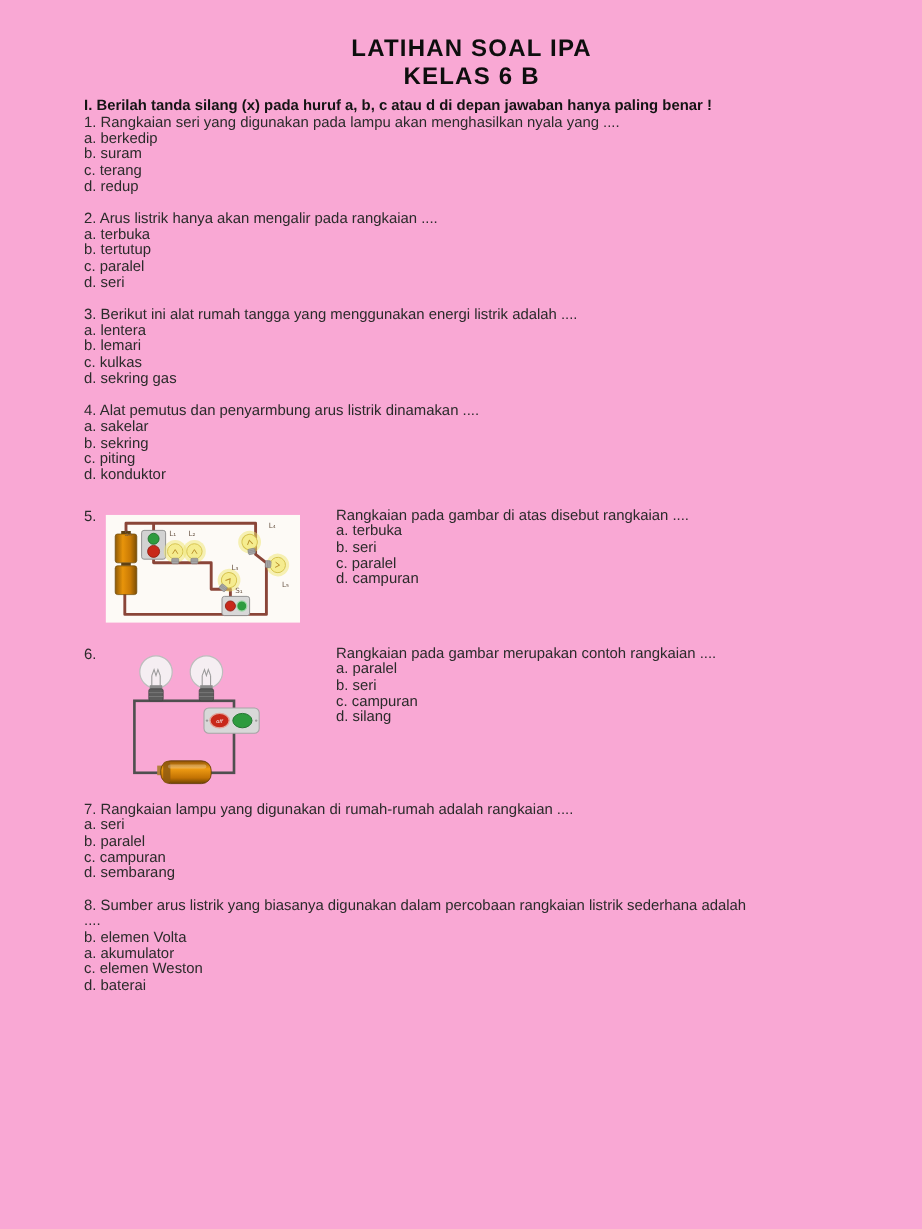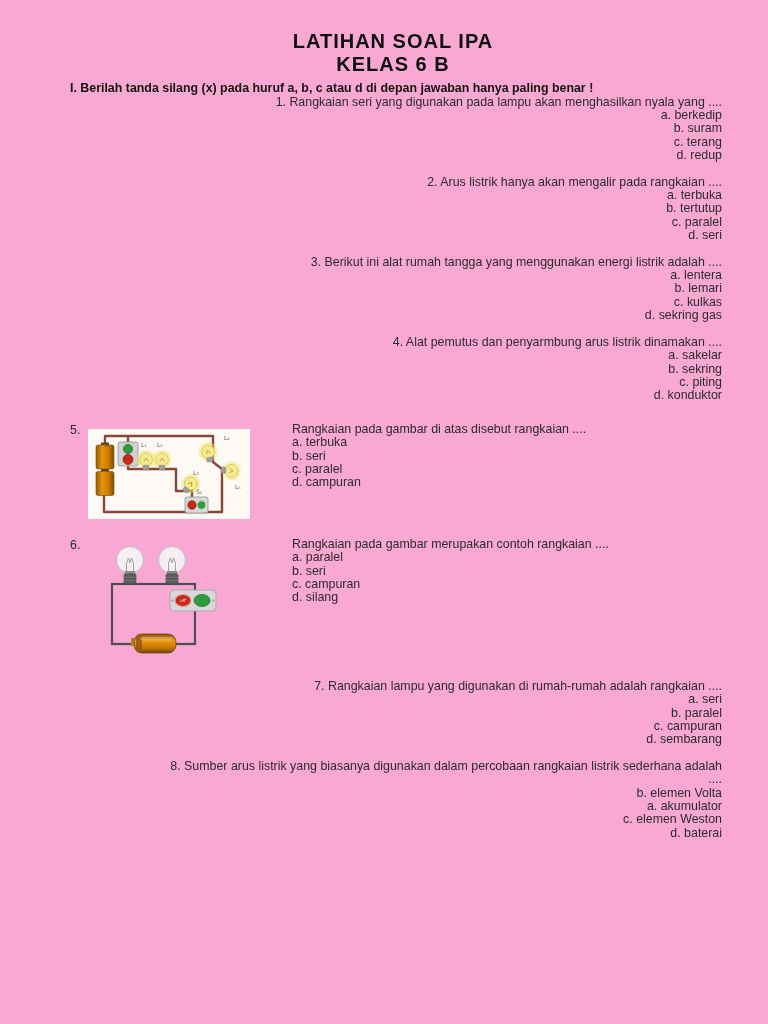--- a/index.html
+++ b/index.html
@@ -9,31 +9,31 @@
     margin:0 auto;
     background:#f9a8d4;
     font-family:"Liberation Sans", sans-serif;
     color:#2b2b2b;
     overflow:hidden;
   }
   .content { position:absolute; left:70px; top:30px; width:652px; }
   .title { text-align:center; font-weight:bold; color:#0e0e0e;
            font-size:20px; line-height:23px; letter-spacing:1px; margin:0 0 0 -6px; }
   .instruction { font-weight:bold; font-size:12.4px; line-height:13.6px; margin-top:6px; color:#141414; }
-  .question { margin-top:13px;text-align:right; }
+  .question { margin-top:13px; }
   .question.first { margin-top:0; }
   .q-text, .q-option, .q-cont { font-size:12.4px; line-height:13.4px; }
   .q-row { position:relative; margin-top:20px; }
   .q-row .q-num { position:absolute; left:0; top:0; font-size:12.4px; }
-  .q-row .q-col { position:absolute; left:222px; top:0; width:400px; }
+  .q-row .q-col { position:absolute; left:210px; top:0; width:400px; }
   .q-row-5 { height:100px; }
   .q-row-6 { height:118px; margin-top:15px; }
   .fig5 { position:absolute; left:18px; top:6px; width:162px; height:90px; }
   .fig6 { position:absolute; left:28px; top:4px; width:124px; height:114px; }
-  .q7 { margin-top:24px; }
+  .q7 { margin-top:12px; }
   svg text { font-family:"DejaVu Sans", sans-serif; }
 </style>
 </head>
 <body>
 
 <div class="page">
   <div class="content">
 
     <div class="title">
       <div>LATIHAN SOAL IPA</div>

